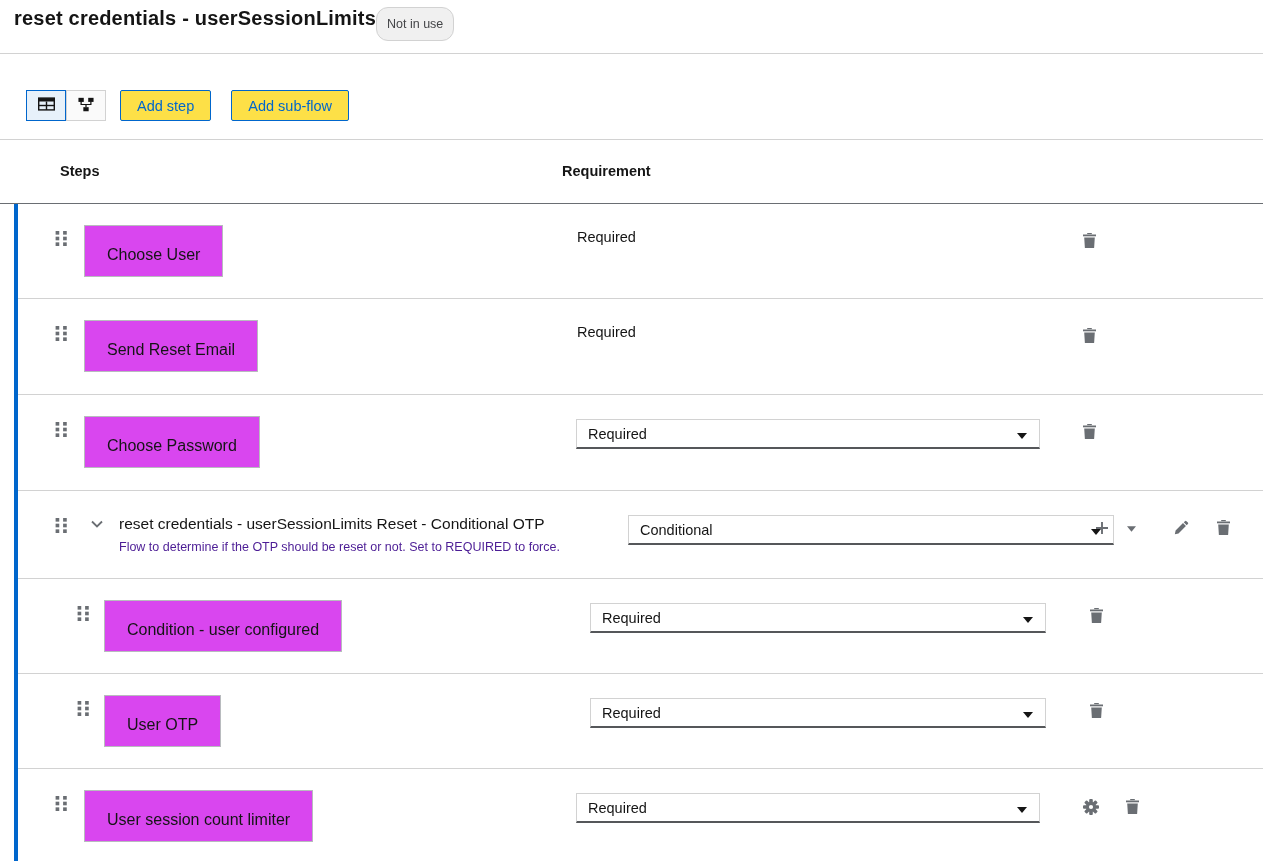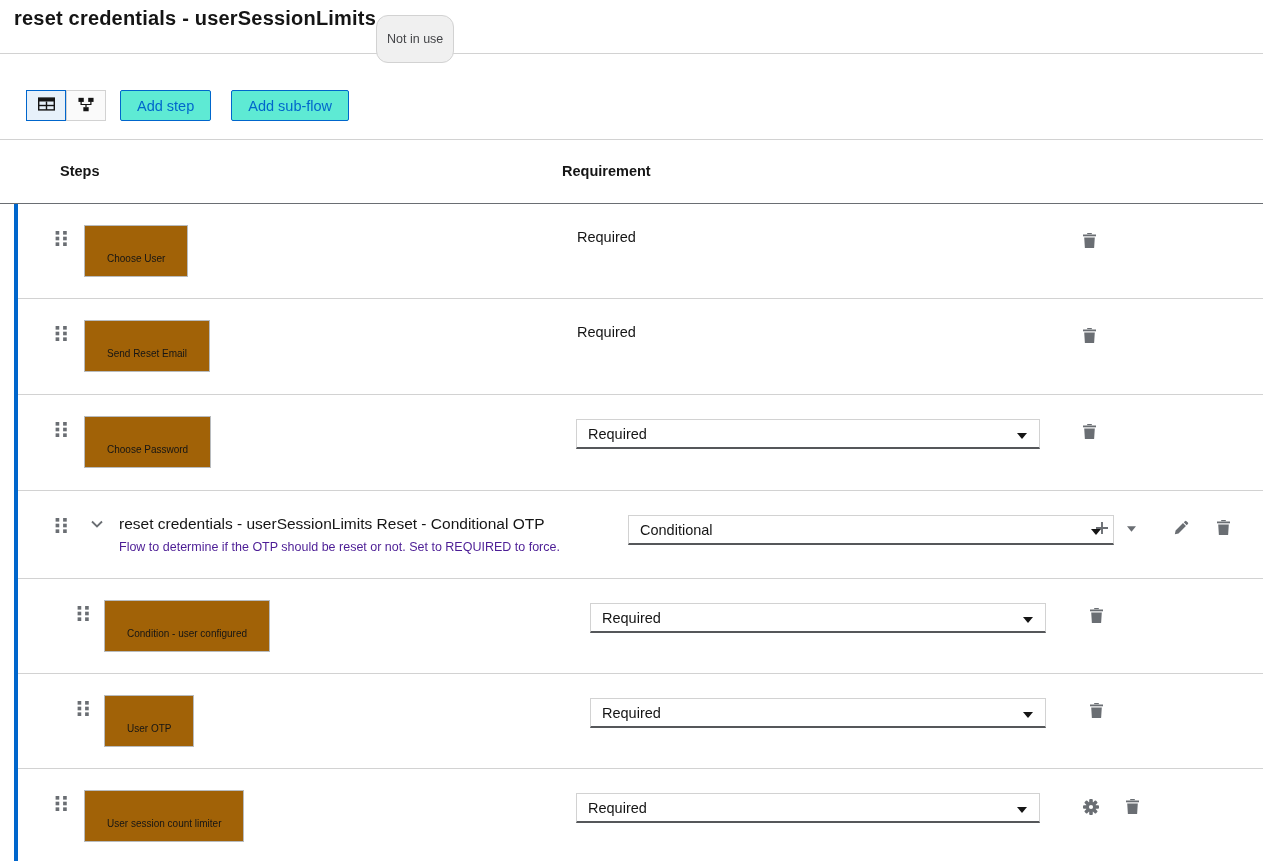--- a/index.html
+++ b/index.html
@@ -4,51 +4,51 @@
 <style>
   * { margin:0; padding:0; box-sizing:border-box; }
   html,body { width:1263px; height:861px; background:#fff; overflow:hidden;
     font-family:"Liberation Sans", sans-serif; color:#151515; }
 
   .divider { height:1px; background:#d2d2d2; }
 
   
   .page-header { height:53px; display:flex; align-items:flex-start; padding:4px 0 0 14px; }
   .page-title { font-size:20px; font-weight:600; line-height:28px; letter-spacing:.2px; }
-  .status-badge { margin-top:11px; font-size:12.5px; color:#444548; background:#f0f0f0;
-    border:1px solid #d2d2d2; border-radius:12px; padding:15px 10px; line-height:16px; white-space:nowrap; }
+  .status-badge { margin-top:3px; font-size:12.5px; color:#444548; background:#f0f0f0;
+    border:1px solid #d2d2d2; border-radius:12px; padding:8px 10px; line-height:16px; white-space:nowrap; }
 
   
   .toolbar { height:85px; padding:36px 0 0 26px; display:flex; align-items:flex-start; }
   .toggle-group { display:flex; }
   .toggle-btn { width:40px; height:31px; display:flex; align-items:center; justify-content:center;
     background:#fafafa; border:1px solid #d2d2d2; cursor:pointer; }
   .toggle-btn.selected { background:#e7f1fa; border:1px solid #0066cc; }
   .btn-secondary { height:31px; margin-left:14px; padding:0 16px; font-size:14.5px;
-    font-family:"Liberation Sans",sans-serif; color:#0066cc; background:#5eead4;
+    font-family:"Liberation Sans",sans-serif; color:#0066cc; background:#fde047;
     border:1px solid #0066cc; border-radius:2px; cursor:pointer; white-space:nowrap; }
   .btn-secondary.gap-lg { margin-left:20px; }
 
   
   .thead { position:relative; height:64px; border-bottom:1px solid #6a6e73; }
   .th { position:absolute; top:0; line-height:63px; font-size:14.5px; font-weight:700; }
   .th-steps { left:60px; }
   .th-req { left:562px; }
 
   .tbody { margin-left:14px; border-left:4px solid #0066cc; height:658px; }
   .row { position:relative; border-bottom:1px solid #d2d2d2; }
   .h-95{height:95px} .h-96{height:96px} .h-88{height:88px} .h-93{height:93px; border-bottom:none;}
 
   .grip { position:absolute; left:36px; top:26px; width:15px; height:16px; line-height:0;
     background:none; border:none; cursor:grab; }
   .row.nested .grip { left:58px; }
 
-  .step-box { position:absolute; left:66px; top:21px; height:52px; background:#a16207;
+  .step-box { position:absolute; left:66px; top:21px; height:52px; background:#d946ef;
     border:1px solid #b8bbbe; display:flex; align-items:flex-end;
-    padding:0 22px 12px 22px; font-size:10px; white-space:nowrap; }
+    padding:0 22px 12px 22px; font-size:16px; white-space:nowrap; }
   .row.nested .step-box { left:86px; }
 
   .req-text { position:absolute; left:559px; top:25px; font-size:14.5px; }
 
   .pf-select { position:absolute; top:24px; height:30px; background:#fff;
     border:1px solid #d2d2d2; border-bottom:2px solid #55575a;
     display:flex; align-items:center; justify-content:space-between;
     padding:0 12px 0 11px; font-size:14.5px; cursor:pointer; }
   .sel-a { left:558px; width:464px; }
   .sel-b { left:572px; width:456px; }

